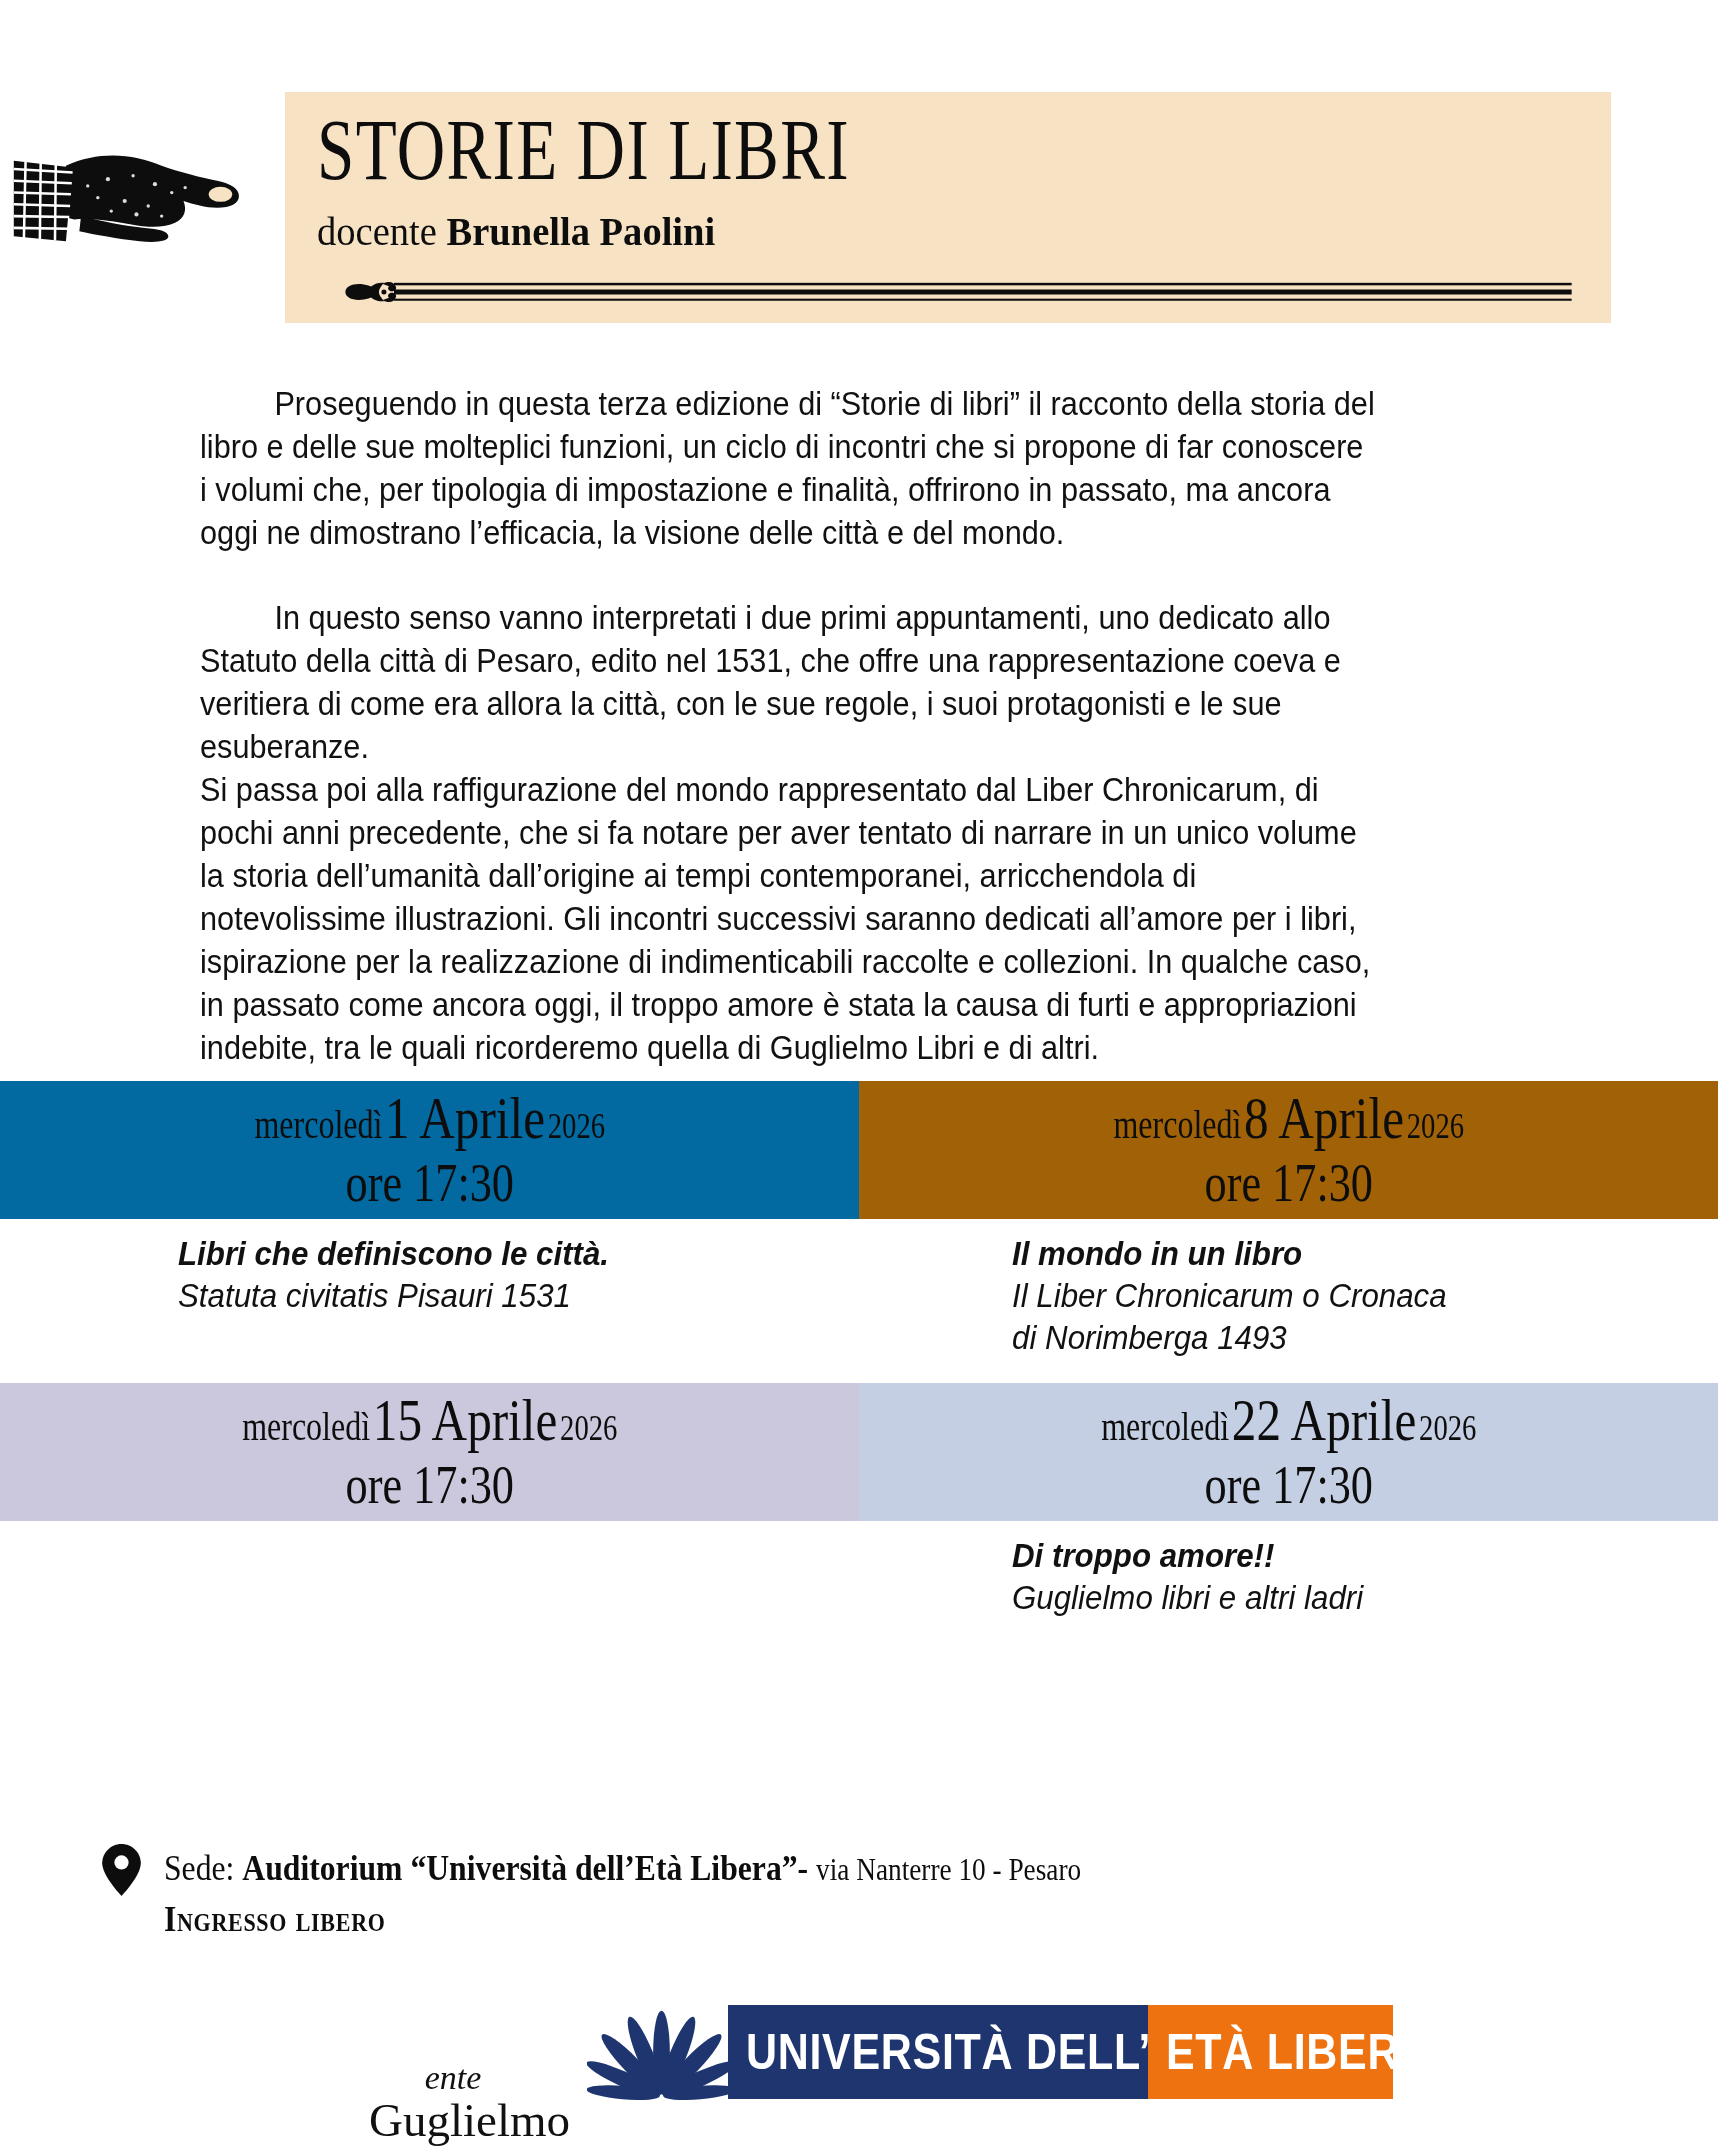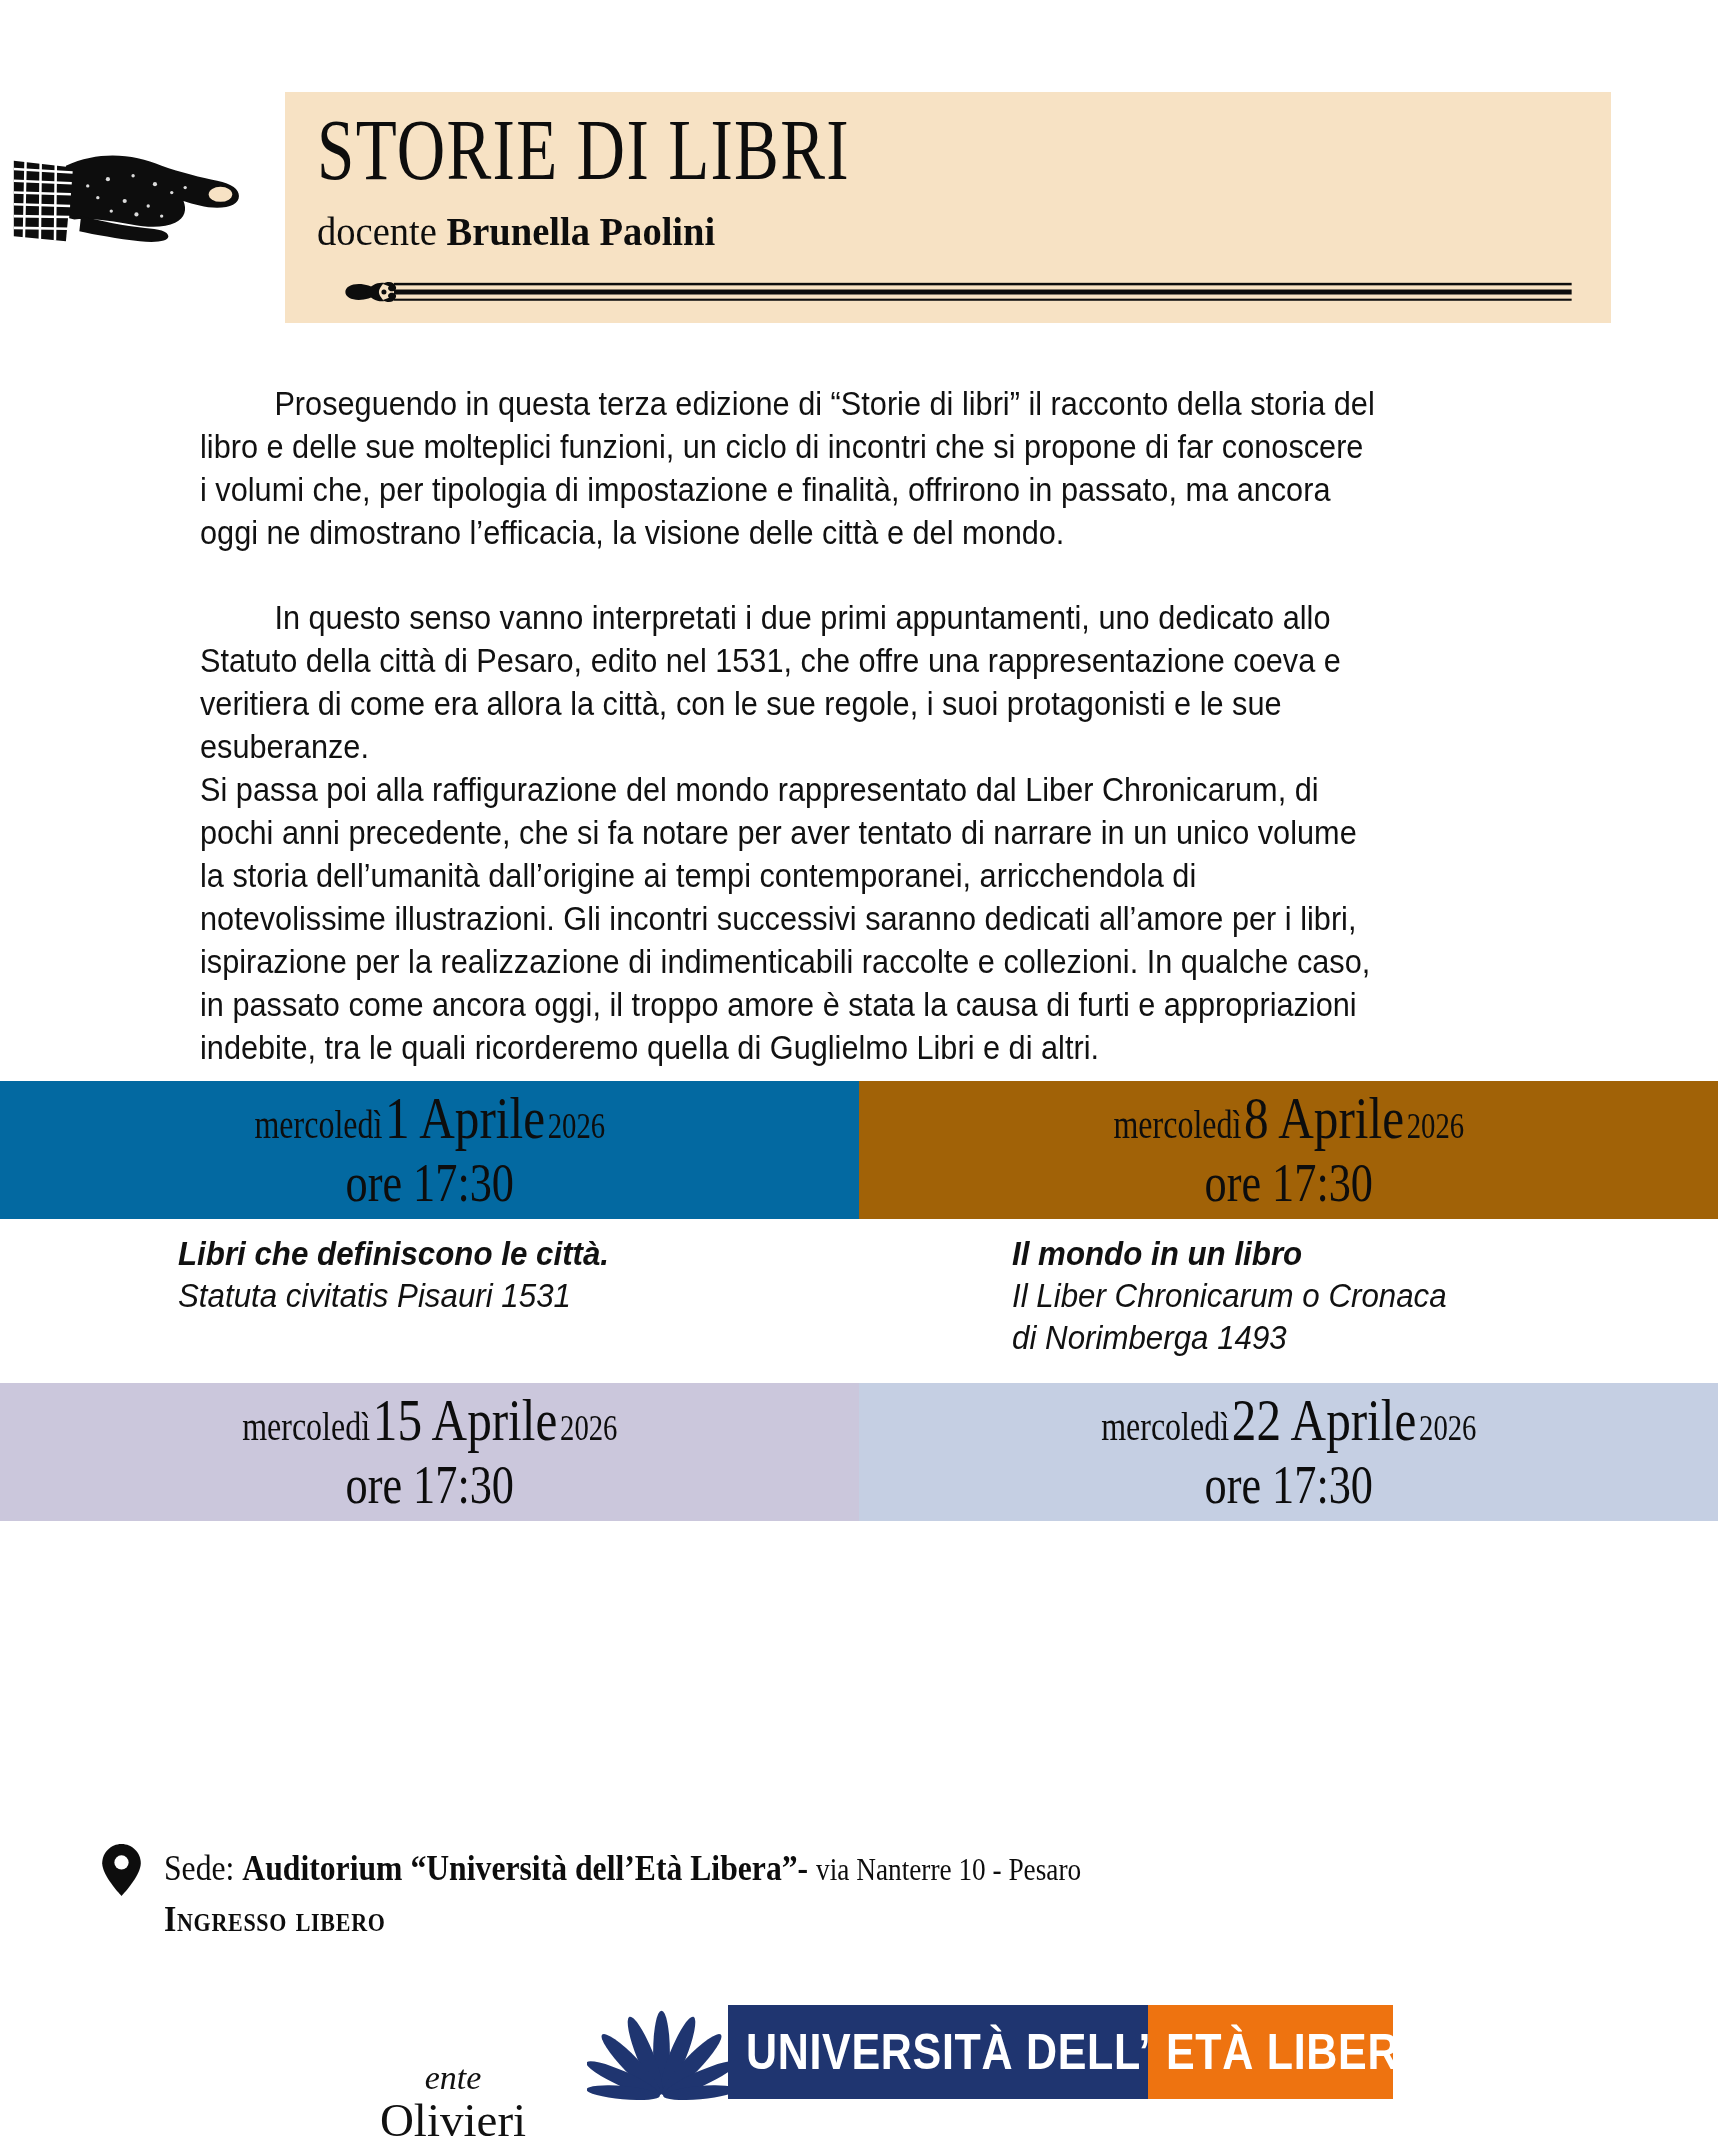--- a/index.html
+++ b/index.html
@@ -283,20 +283,24 @@
 
         <div class="cell right">
           <div class="datebar" style="background:#c5cfe3">
             <div class="dateline">
               <span class="dl-dow">mercoledì</span>
               <span class="dl-day">22 Aprile</span>
               <span class="dl-year">2026</span>
             </div>
             <div class="timeline">ore 17:30</div>
           </div>
+          <div class="desc">
+            <div class="t">Di troppo amore!!</div>
+            <div class="s">Guglielmo libri e altri ladri</div>
+          </div>
         </div>
       </div>
     </div>
 
   </div>
 
   <div class="pin">
     <svg viewBox="0 0 46 62" width="39" height="52" aria-hidden="true">
       <path d="M23 0 C10.3 0 0 10.3 0 23 C0 38 23 62 23 62 C23 62 46 38 46 23 C46 10.3 35.7 0 23 0 Z" fill="#0d0d0d"></path>
       <circle cx="23" cy="22" r="8.5" fill="#ffffff"></circle>
@@ -307,21 +311,21 @@
     <div class="l1">
       <span>Sede:</span>
       <b>Auditorium “Università dell’Età Libera”-</b>
       <span class="sm">via Nanterre 10 - Pesaro</span>
     </div>
     <div class="l2">Ingresso libero</div>
   </div>
 
   <div class="olivieri-text">
     <span class="e">ente</span>
-    <span class="o">Olivieri</span>
+    <span class="o">Guglielmo</span>
   </div>
 
   <div class="logo-uel">
     <div class="uel-sun">
       <svg viewBox="0 0 178 120" width="149" height="101" aria-hidden="true">
         <g fill="#1f3570">
           <g transform="translate(89,112)">
             <ellipse cx="0" cy="-52" rx="10" ry="50"></ellipse>
             <ellipse cx="0" cy="-52" rx="10" ry="50" transform="rotate(22)"></ellipse>
             <ellipse cx="0" cy="-52" rx="10" ry="50" transform="rotate(-22)"></ellipse>

